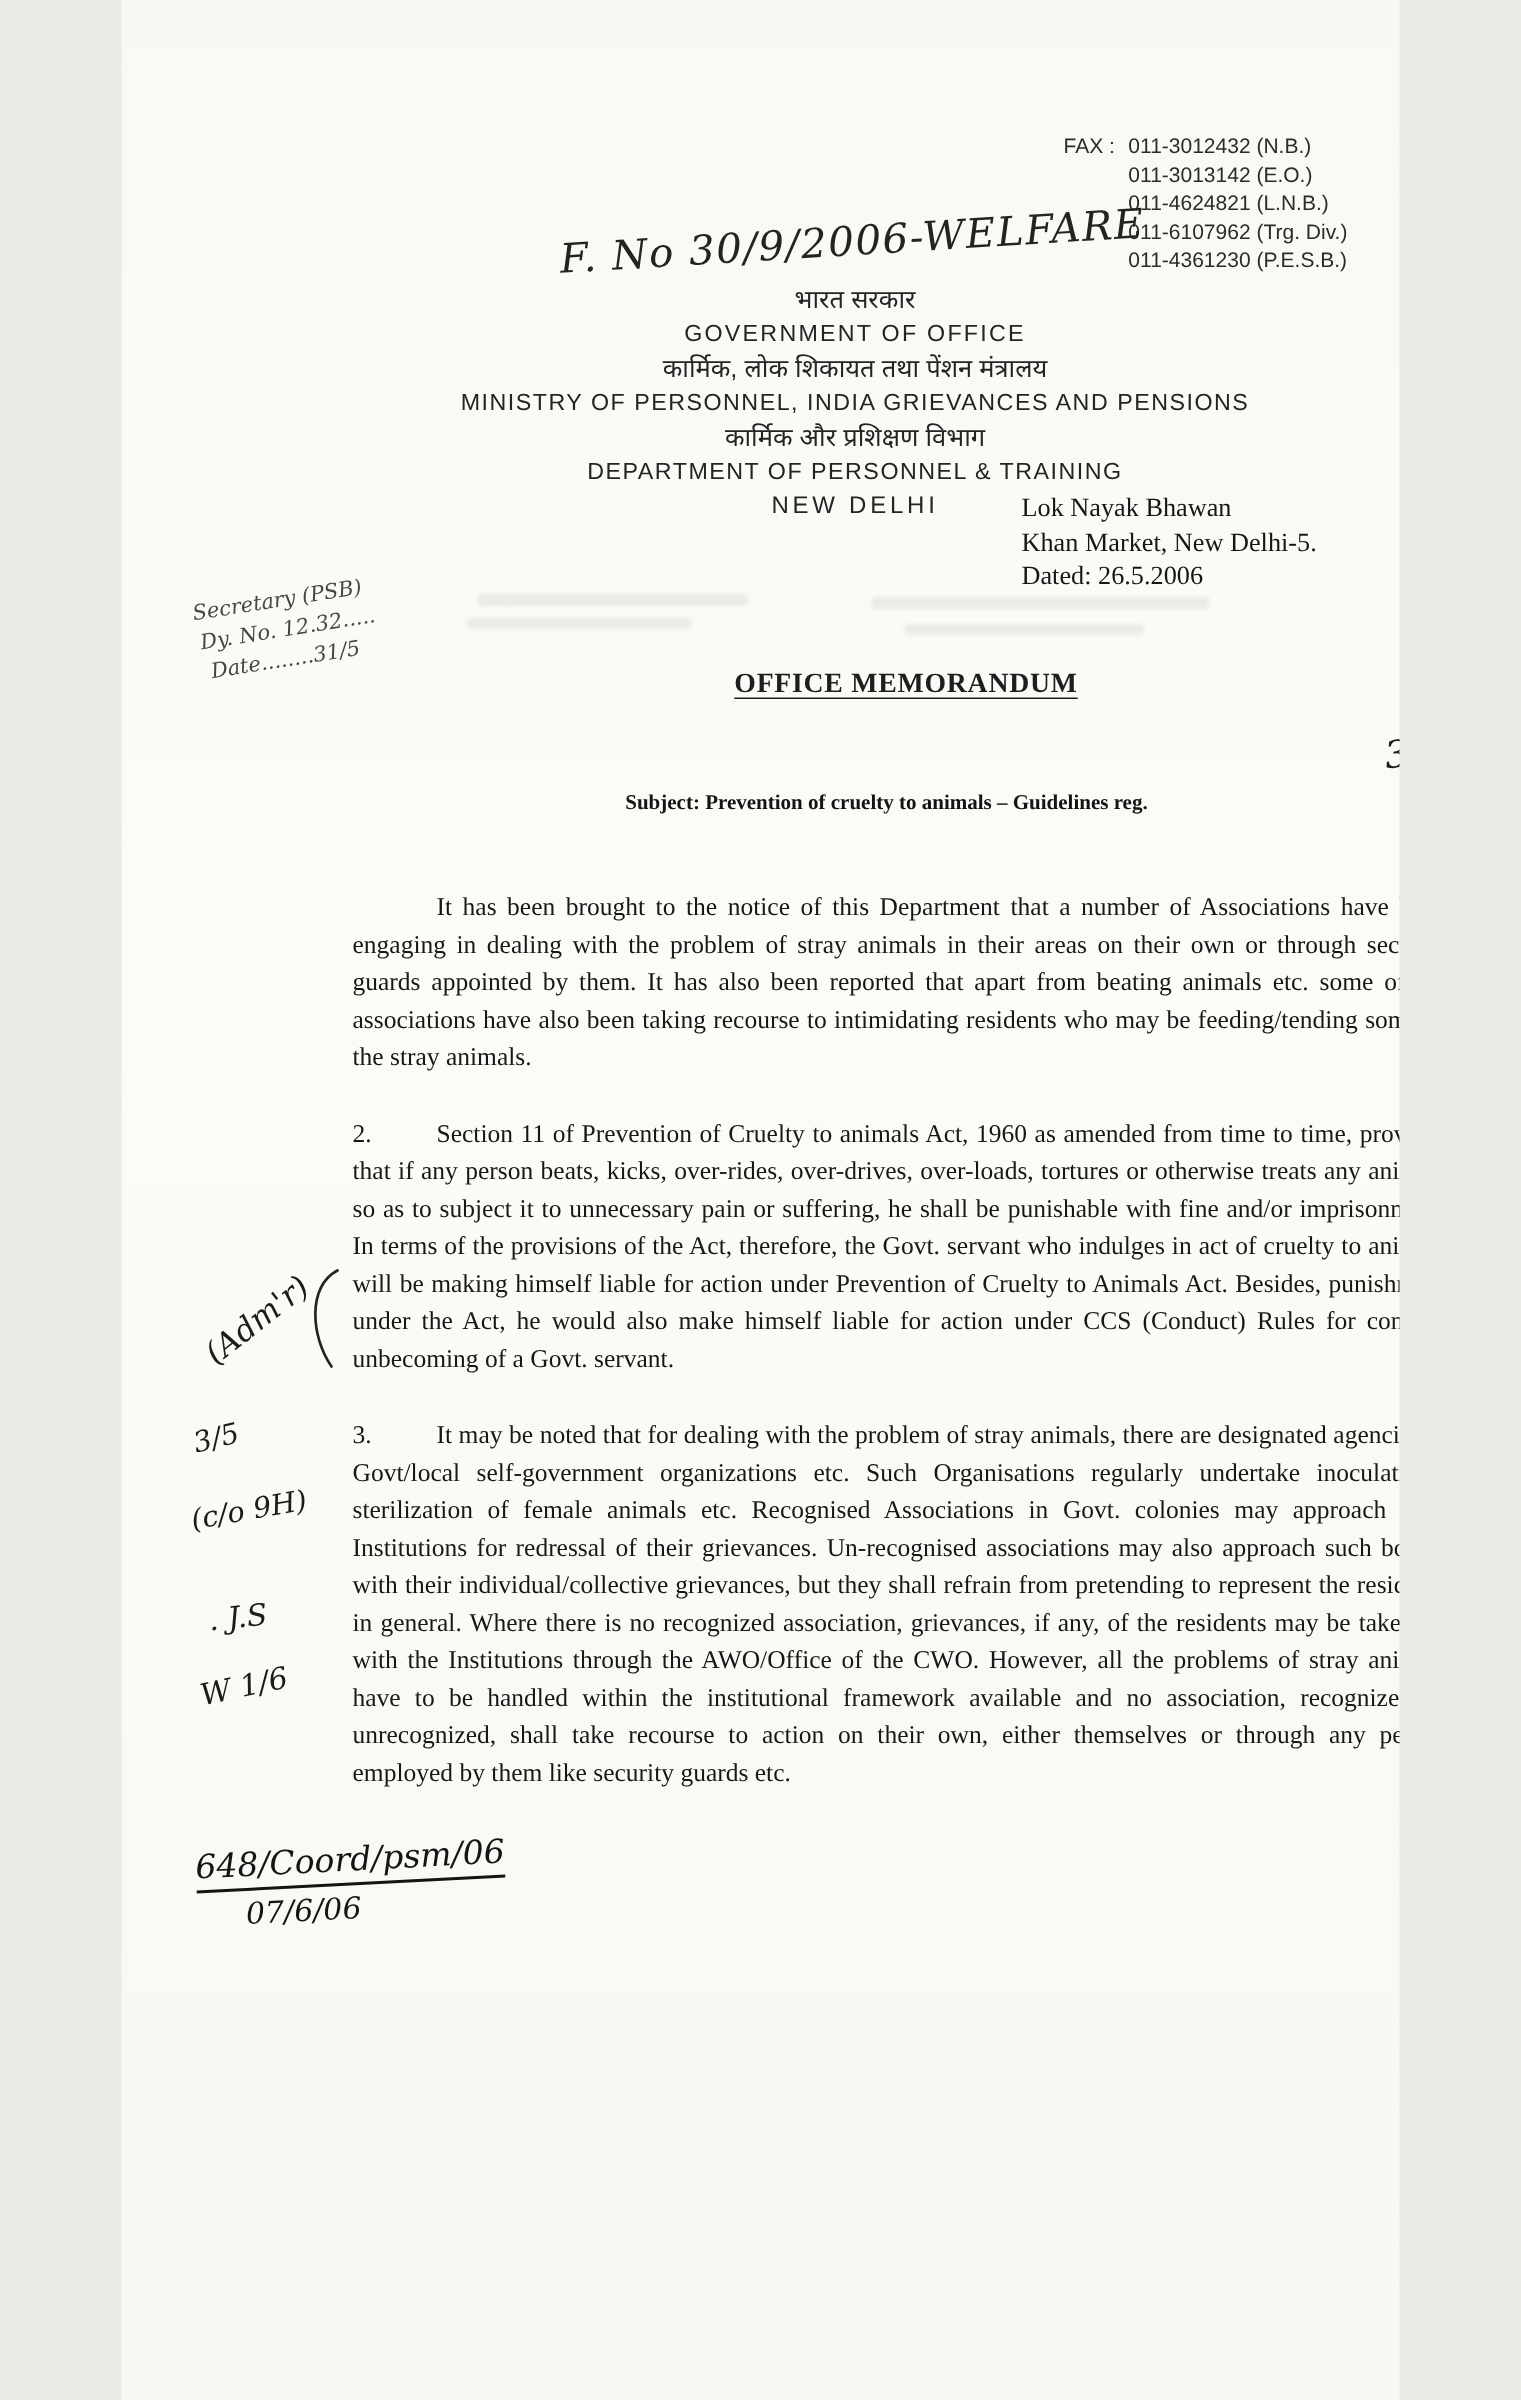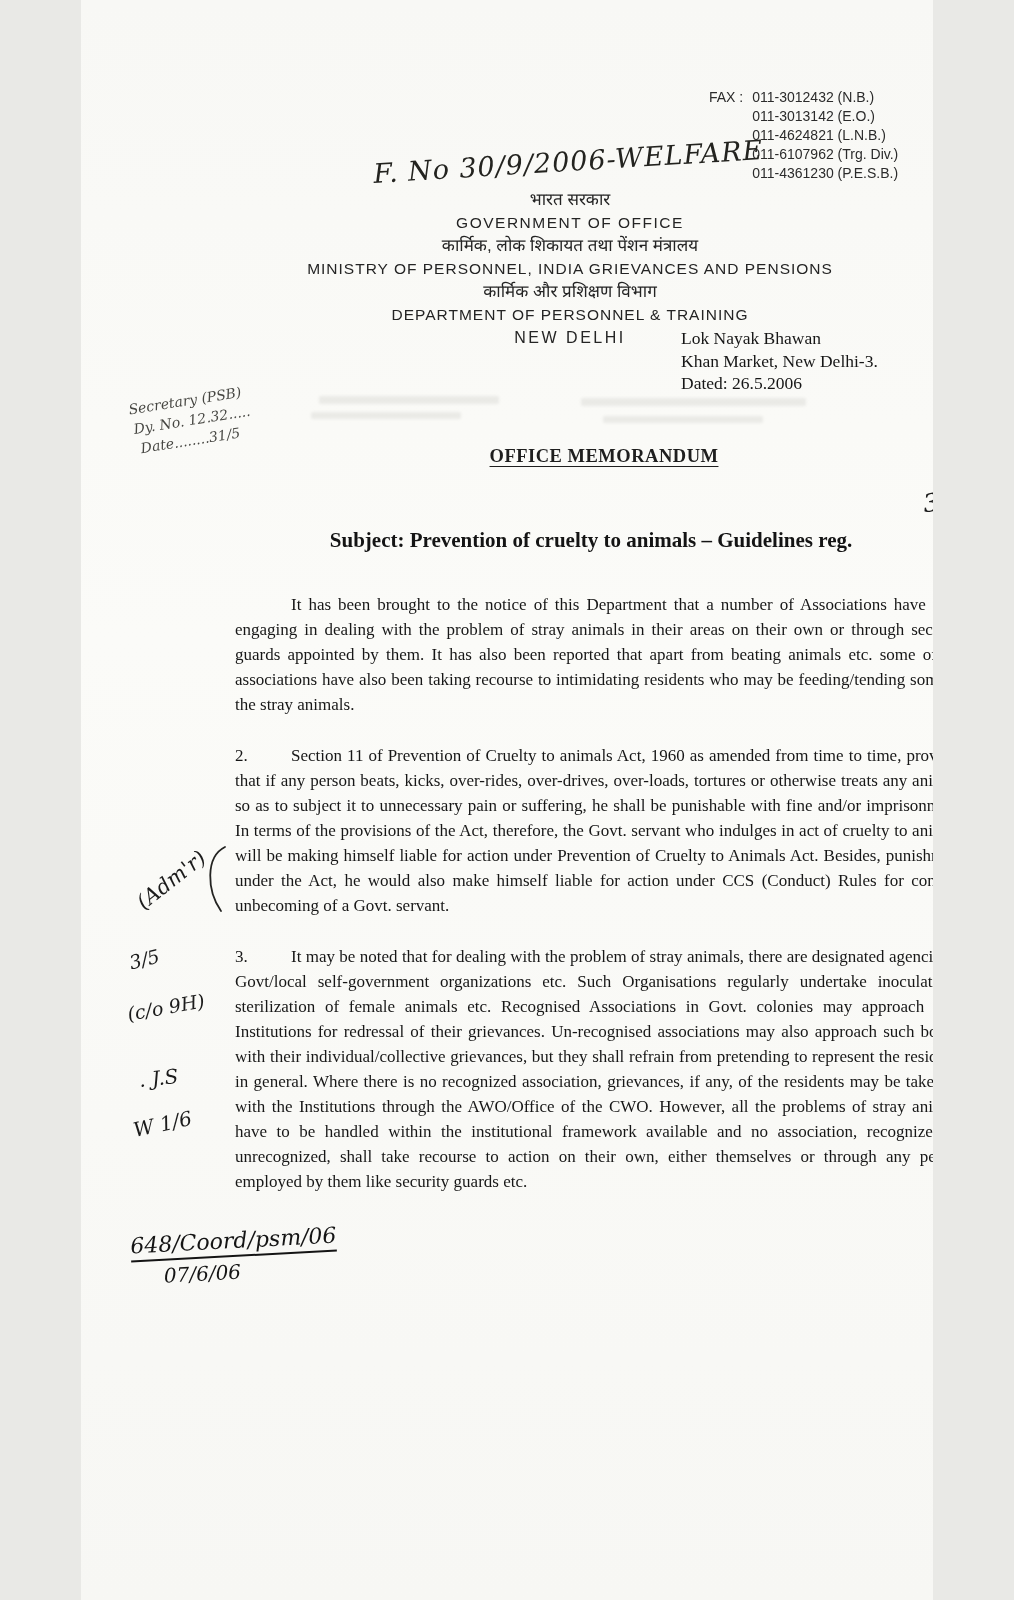--- a/index.html
+++ b/index.html
@@ -80,21 +80,21 @@
   .signature { position: absolute; top: 406px; left: 828px; }
   .sig-note {
     position: absolute; top: 486px; left: 842px;
     font-family: "DejaVu Serif", serif; font-style: italic;
     font-size: 25px; transform: rotate(-7deg); color: #1d1d1d;
   }
 
   
   .subject {
     position: absolute; top: 528px; left: 140px; width: 740px;
-    text-align: center; font-weight: 700; font-size: 21px; color: #141414;
+    text-align: center; font-weight: 700; font-size: 14px; color: #141414;
   }
 
   
   .body-text {
     position: absolute; top: 592px; left: 154px; width: 730px;
     font-size: 17px; line-height: 25px; text-align: justify; color: #171717;
   }
   .para + .para { margin-top: 26px; }
   .para-num { display: inline-block; width: 56px; }
 
@@ -147,21 +147,21 @@
     <div class="lh-en govt">GOVERNMENT OF OFFICE</div>
     <div class="lh-hi">कार्मिक, लोक शिकायत तथा पेंशन मंत्रालय</div>
     <div class="lh-en">MINISTRY OF PERSONNEL, INDIA GRIEVANCES AND PENSIONS</div>
     <div class="lh-hi">कार्मिक और प्रशिक्षण विभाग</div>
     <div class="lh-en">DEPARTMENT OF PERSONNEL &amp; TRAINING</div>
     <div class="lh-en city">NEW DELHI</div>
   </div>
 
   <div class="address">
     <div>Lok Nayak Bhawan</div>
-    <div>Khan Market, New Delhi-3.</div>
+    <div>Khan Market, New Delhi-5.</div>
     <div>Dated: 26.5.2006</div>
   </div>
 
   <div class="stamp">
     <div>Secretary (PSB)</div>
     <div>Dy. No. 12.32.....</div>
     <div>Date........31/5</div>
   </div>
 
   <div class="smudge smudge-1"></div>

